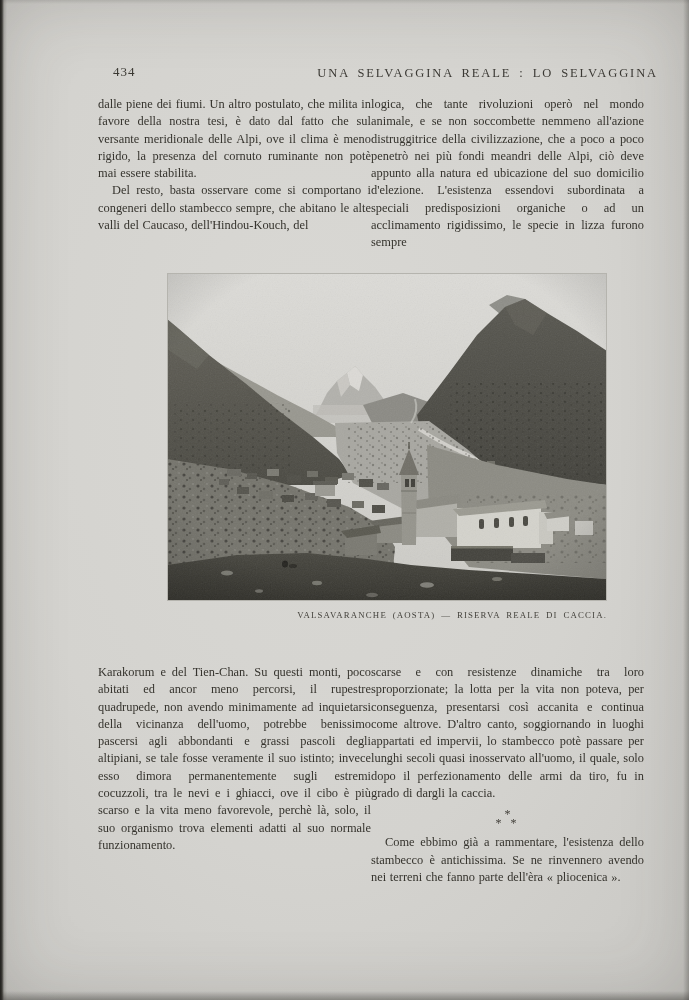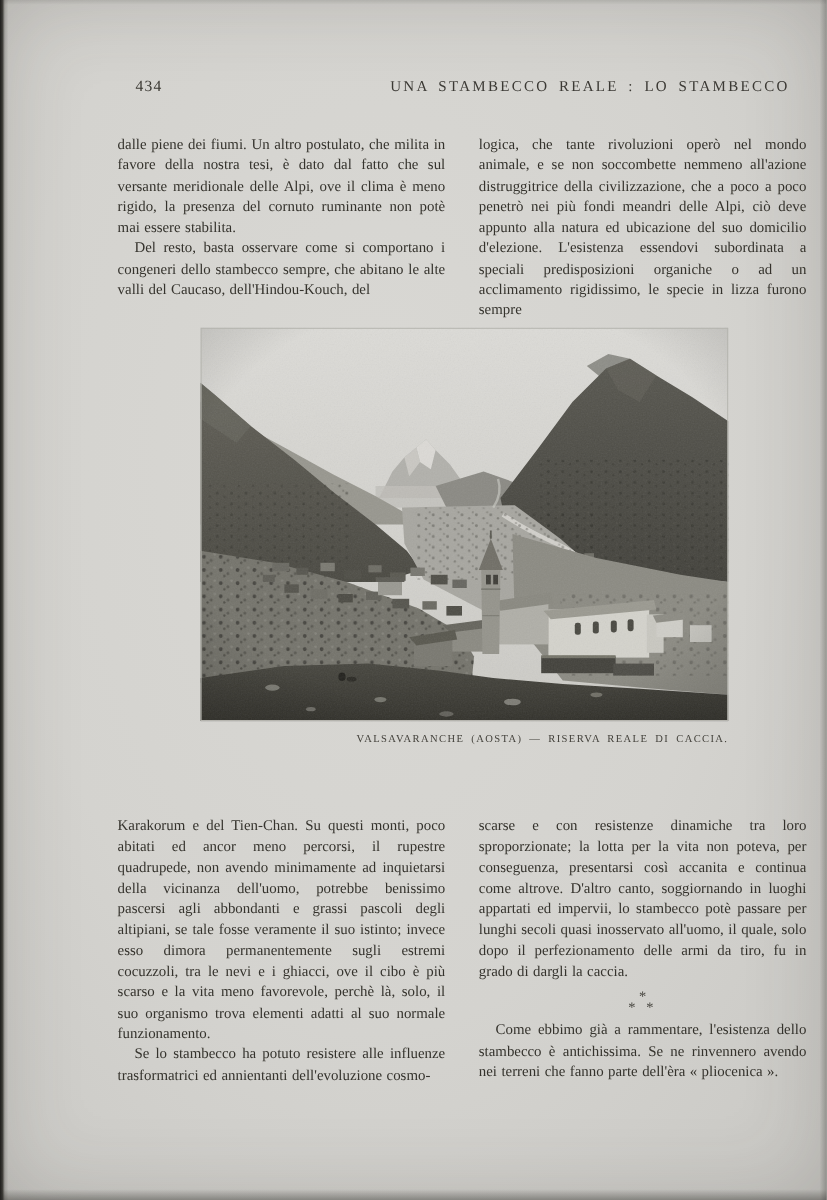--- a/index.html
+++ b/index.html
@@ -17,21 +17,21 @@
     background:linear-gradient(270deg,rgba(40,40,36,0.28),rgba(40,40,36,0)); }
   .edge-bottom { position:absolute; left:0; bottom:0; width:100%; height:9px;
     background:linear-gradient(0deg,rgba(38,38,34,0.38),rgba(38,38,34,0)); }
   .edge-top { position:absolute; left:0; top:0; width:100%; height:4px;
     background:linear-gradient(180deg,rgba(38,38,34,0.12),rgba(38,38,34,0)); }
 
   .header { position:absolute; left:98px; top:63px; width:560px; text-align:right; }
   .page-number { position:absolute; left:15px; top:1px; font-size:13px; letter-spacing:1px; color:#3a3832; }
   .header-title { font-size:12.5px; letter-spacing:1.9px; word-spacing:3px; color:#3b3934; }
 
-  .cols { position:absolute; left:98px; display:flex; gap:28px;margin-top:16px; }
+  .cols { position:absolute; left:98px; display:flex; gap:0; }
   .cols.top { top:96px; }
   .cols.bottom { top:664px; }
   .col { width:273px; }
   .col p { margin:0; font-size:12.4px; line-height:17.3px; text-align:justify;
     word-spacing:0.6px; }
   .col p.indent { text-indent:14px; }
 
   .figure { position:absolute; left:167px; top:273px; width:440px; height:328px; }
   .figure svg { display:block; }
 
@@ -42,21 +42,21 @@
   .asterism .row1 { font-size:12px; line-height:7px; }
   .asterism .row2 { font-size:12px; line-height:11px; letter-spacing:3px; }
 </style>
 </head>
 <body>
 
 <div class="page">
 
   <div class="header">
     <span class="page-number">434</span>
-    <span class="header-title">UNA STAMBECCO REALE : LO STAMBECCO</span>
+    <span class="header-title">UNA SELVAGGINA REALE : LO SELVAGGINA</span>
   </div>
 
   <div class="cols top">
     <div class="col">
       <p>dalle piene dei fiumi. Un altro postulato, che milita in favore della nostra tesi, è dato dal fatto che sul versante meridionale delle Alpi, ove il clima è meno rigido, la presenza del cornuto ruminante non potè mai essere stabilita.</p>
       <p class="indent">Del resto, basta osservare come si comportano i congeneri dello stambecco sempre, che abitano le alte valli del Caucaso, dell'Hindou-Kouch, del</p>
     </div>
     <div class="col">
       <p>logica, che tante rivoluzioni operò nel mondo animale, e se non soccombette nemmeno all'azione distruggitrice della civilizzazione, che a poco a poco penetrò nei più fondi meandri delle Alpi, ciò deve appunto alla natura ed ubicazione del suo domicilio d'elezione. L'esistenza essendovi subordinata a speciali predisposizioni organiche o ad un acclimamento rigidissimo, le specie in lizza furono sempre</p>
     </div>
@@ -217,21 +217,20 @@
       <rect width="440" height="328" fill="url(#photovig)"></rect>
       <rect x="0.5" y="0.5" width="439" height="327" fill="none" stroke="#b5b4ae" stroke-width="1"></rect>
     </svg>
   </div>
 
   <div class="caption">VALSAVARANCHE (AOSTA) — RISERVA REALE DI CACCIA.</div>
 
   <div class="cols bottom">
     <div class="col">
       <p>Karakorum e del Tien-Chan. Su questi monti, poco abitati ed ancor meno percorsi, il rupestre quadrupede, non avendo minimamente ad inquietarsi della vicinanza dell'uomo, potrebbe benissimo pascersi agli abbondanti e grassi pascoli degli altipiani, se tale fosse veramente il suo istinto; invece esso dimora permanentemente sugli estremi cocuzzoli, tra le nevi e i ghiacci, ove il cibo è più scarso e la vita meno favorevole, perchè là, solo, il suo organismo trova elementi adatti al suo normale funzionamento.</p>
-      <p class="indent">Se lo stambecco ha potuto resistere alle influenze trasformatrici ed annientanti dell'evoluzione cosmo-</p>
     </div>
     <div class="col">
       <p>scarse e con resistenze dinamiche tra loro sproporzionate; la lotta per la vita non poteva, per conseguenza, presentarsi così accanita e continua come altrove. D'altro canto, soggiornando in luoghi appartati ed impervii, lo stambecco potè passare per lunghi secoli quasi inosservato all'uomo, il quale, solo dopo il perfezionamento delle armi da tiro, fu in grado di dargli la caccia.</p>
       <div class="asterism">
         <div class="row1">*</div>
         <div class="row2">* *</div>
       </div>
       <p class="indent">Come ebbimo già a rammentare, l'esistenza dello stambecco è antichissima. Se ne rinvennero avendo nei terreni che fanno parte dell'èra « pliocenica ».</p>
     </div>
   </div>

